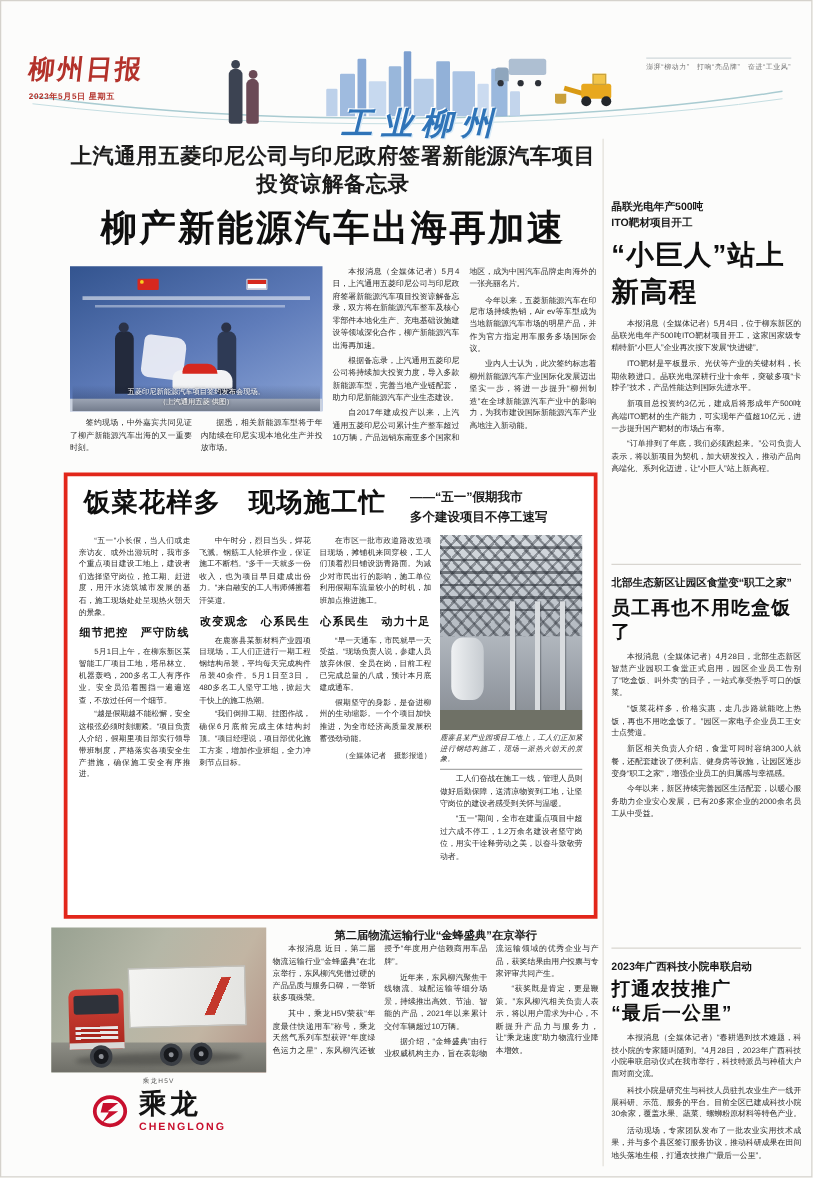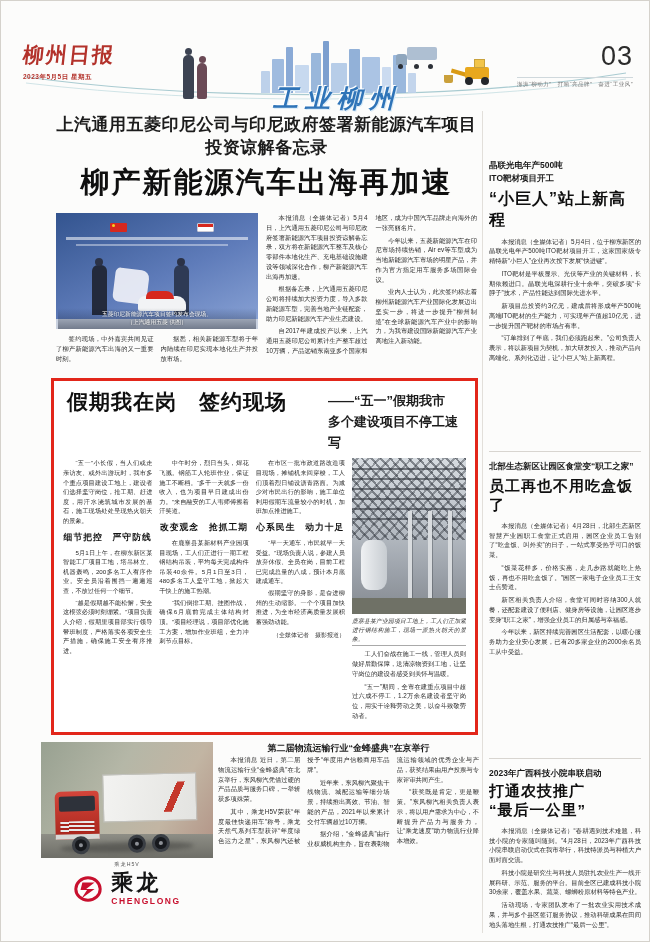--- a/index.html
+++ b/index.html
@@ -73,21 +73,21 @@
   .ps-cap{position:absolute;left:2px;right:2px;bottom:0;padding:2px;color:#fff;font-size:5.8px;line-height:1.5;
           text-align:center;text-shadow:0 0 2px rgba(0,0,0,.7);background:linear-gradient(180deg,transparent,rgba(10,20,40,.45));}
   .ms-subtext{margin-top:5px;height:54px;overflow:hidden;column-count:2;column-gap:7px;}
   .ms-right{flex:1;height:178px;overflow:hidden;column-count:2;column-gap:8px;}
 
   
   .red-box{position:absolute;left:50px;top:377px;width:427px;height:357px;border:3px solid #e2261a;background:#fff;
            box-sizing:border-box;padding:7px 9px 6px;}
   .rb-head{display:flex;justify-content:space-between;align-items:flex-start;padding:0 4px 5px;}
   .rb-title{font-size:21px;font-weight:900;letter-spacing:1px;color:#0f0f0f;white-space:nowrap;}
-  .rb-sub{width:134px;font-size:13px;font-weight:bold;line-height:1.6;color:#1d1d1d;margin-top:3px;}
+  .rb-sub{width:134px;font-size:10px;font-weight:bold;line-height:1.6;color:#1d1d1d;margin-top:3px;}
   .rb-body{display:flex;gap:7px;height:288px;overflow:hidden;}
   .rb-col{flex:1;overflow:hidden;min-width:0;}
   .rb-col4{width:114px;flex:none;}
   .item.p{font-size:6.2px;line-height:1.55;text-align:justify;text-indent:2em;margin:0 0 2px;color:#2a2a2a;}
   .item.h{font-size:8.8px;font-weight:bold;text-align:center;margin:6px 0 4px;letter-spacing:1px;color:#111;}
   .item.sign{font-size:6px;text-align:right;margin-top:4px;color:#333;}
   .photo-steel{position:relative;width:114px;height:156px;overflow:hidden;
                background:linear-gradient(180deg,#d6dbe0 0%,#bcc2c9 40%,#9aa0a8 75%,#84898f 100%);}
   .ts1{position:absolute;left:0;right:0;top:0;height:52%;
        background:repeating-linear-gradient(48deg,transparent 0 5px,rgba(45,50,58,.5) 5px 7px),
@@ -99,21 +99,21 @@
         background:linear-gradient(90deg,#eff1f3,#c7ccd1);}
   .ground{position:absolute;left:0;right:0;bottom:0;height:16px;background:#6f7166;}
   .ph-cap{font-size:5.8px;font-style:italic;line-height:1.5;color:#333;margin:3px 0 2px;text-align:justify;}
   .caprule{border:none;border-top:1px solid #a9a9a9;margin:2px 0 3px;}
 
   
   .sidebar{position:absolute;left:488px;top:110px;width:152px;height:826px;overflow:hidden;margin-top:48px;}
   .sb-art{overflow:hidden;}
   .sb-a1{height:284px;} .sb-a2{height:290px;} .sb-a3{height:226px;}
   .sb-kicker{font-size:8.5px;font-weight:bold;line-height:1.5;color:#1a1a1a;}
-  .sb-headline{font-size:16px;font-weight:900;letter-spacing:1px;margin:4px 0 6px;color:#0f0f0f;}
+  .sb-headline{font-size:22px;font-weight:900;letter-spacing:1px;margin:4px 0 6px;color:#0f0f0f;}
   .sb-headline.sm{font-size:15px;}
   .sb-headline.tight{margin:2px 0 0;}
   .sb-div{border:none;border-top:1px solid #d8d5d0;margin:8px 0;}
 
   
   .bottom-story{position:absolute;left:217px;top:741px;width:261px;}
   .bs-kicker{text-align:center;font-size:9px;font-weight:bold;color:#1c1c1c;}
   .bs-headline{text-align:center;font-size:19px;font-weight:900;letter-spacing:2px;margin:3px 0 7px;color:#0f0f0f;}
   .bs-body{column-count:3;column-gap:7px;height:148px;overflow:hidden;}
 
@@ -187,21 +187,20 @@
       <div class="ld-bucket"></div>
       <div class="ld-body"></div>
       <div class="ld-cab"></div>
       <div class="ld-w" style="right:18px"></div>
       <div class="ld-w" style="right:2px"></div>
     </div>
     <div class="banner-title">工业柳州</div>
   </div>
 
   <div class="pageno-wrap">
-    <div class="pageno">03</div>
     <div class="slogan">澎湃“柳动力”　打响“亮品牌”　奋进“工业风”</div>
   </div>
 
   <div class="vdiv"></div>
 
   <div class="main-story">
     <div class="kicker">上汽通用五菱印尼公司与印尼政府签署新能源汽车项目投资谅解备忘录</div>
     <div class="headline">柳产新能源汽车出海再加速</div>
     <div class="ms-row">
       <div class="ms-left">
@@ -232,38 +231,38 @@
             <p class="bp">根据备忘录，上汽通用五菱印尼公司将持续加大投资力度，导入多款新能源车型，完善当地产业链配套，助力印尼新能源汽车产业生态建设。</p>
             <p class="bp">自2017年建成投产以来，上汽通用五菱印尼公司累计生产整车超过10万辆，产品远销东南亚多个国家和地区，成为中国汽车品牌走向海外的一张亮丽名片。</p>
             <p class="bp">今年以来，五菱新能源汽车在印尼市场持续热销，Air ev等车型成为当地新能源汽车市场的明星产品，并作为官方指定用车服务多场国际会议。</p>
             <p class="bp">业内人士认为，此次签约标志着柳州新能源汽车产业国际化发展迈出坚实一步，将进一步提升“柳州制造”在全球新能源汽车产业中的影响力，为我市建设国际新能源汽车产业高地注入新动能。</p>
           </div>
     </div>
   </div>
 
   <div class="red-box">
     <div class="rb-head">
-      <div class="rb-title">假期我在岗　签约现场</div>
+      <div class="rb-title">饭菜花样多　现场施工忙</div>
       <div class="rb-sub">
         <span>——“五一”假期我市</span><br>
         <span>多个建设项目不停工速写</span>
       </div>
     </div>
     <div class="rb-body">
       <div class="rb-col">
 
       <div class="item p">“五一”小长假，当人们或走亲访友、或外出游玩时，我市多个重点项目建设工地上，建设者们选择坚守岗位，抢工期、赶进度，用汗水浇筑城市发展的基石，施工现场处处呈现热火朝天的景象。</div>
             <div class="item h">细节把控　严守防线</div>
             <div class="item p">5月1日上午，在柳东新区某智能工厂项目工地，塔吊林立、机器轰鸣，200多名工人有序作业。安全员沿着围挡一遍遍巡查，不放过任何一个细节。</div>
             <div class="item p">“越是假期越不能松懈，安全这根弦必须时刻绷紧。”项目负责人介绍，假期里项目部实行领导带班制度，严格落实各项安全生产措施，确保施工安全有序推进。</div>
           </div>
       <div class="rb-col">
 
       <div class="item p">中午时分，烈日当头，焊花飞溅。钢筋工人轮班作业，保证施工不断档。“多干一天就多一份收入，也为项目早日建成出份力。”来自融安的工人韦师傅擦着汗笑道。</div>
-            <div class="item h">改变观念　抢抓工期</div>
+            <div class="item h">改变观念　心系民生</div>
             <div class="item p">在鹿寨县某新材料产业园项目现场，工人们正进行一期工程钢结构吊装，平均每天完成构件吊装40余件。5月1日至3日，480多名工人坚守工地，掀起大干快上的施工热潮。</div>
             <div class="item p">“我们倒排工期、挂图作战，确保6月底前完成主体结构封顶。”项目经理说，项目部优化施工方案，增加作业班组，全力冲刺节点目标。</div>
           </div>
       <div class="rb-col">
 
       <div class="item p">在市区一批市政道路改造项目现场，摊铺机来回穿梭，工人们顶着烈日铺设沥青路面。为减少对市民出行的影响，施工单位利用假期车流量较小的时机，加班加点推进施工。</div>
             <div class="item h">心系民生　动力十足</div>
             <div class="item p">“早一天通车，市民就早一天受益。”现场负责人说，参建人员放弃休假、全员在岗，目前工程已完成总量的八成，预计本月底建成通车。</div>
             <div class="item p">假期坚守的身影，是奋进柳州的生动缩影。一个个项目加快推进，为全市经济高质量发展积蓄强劲动能。</div>
             <div class="item sign">（全媒体记者　摄影报道）</div>

